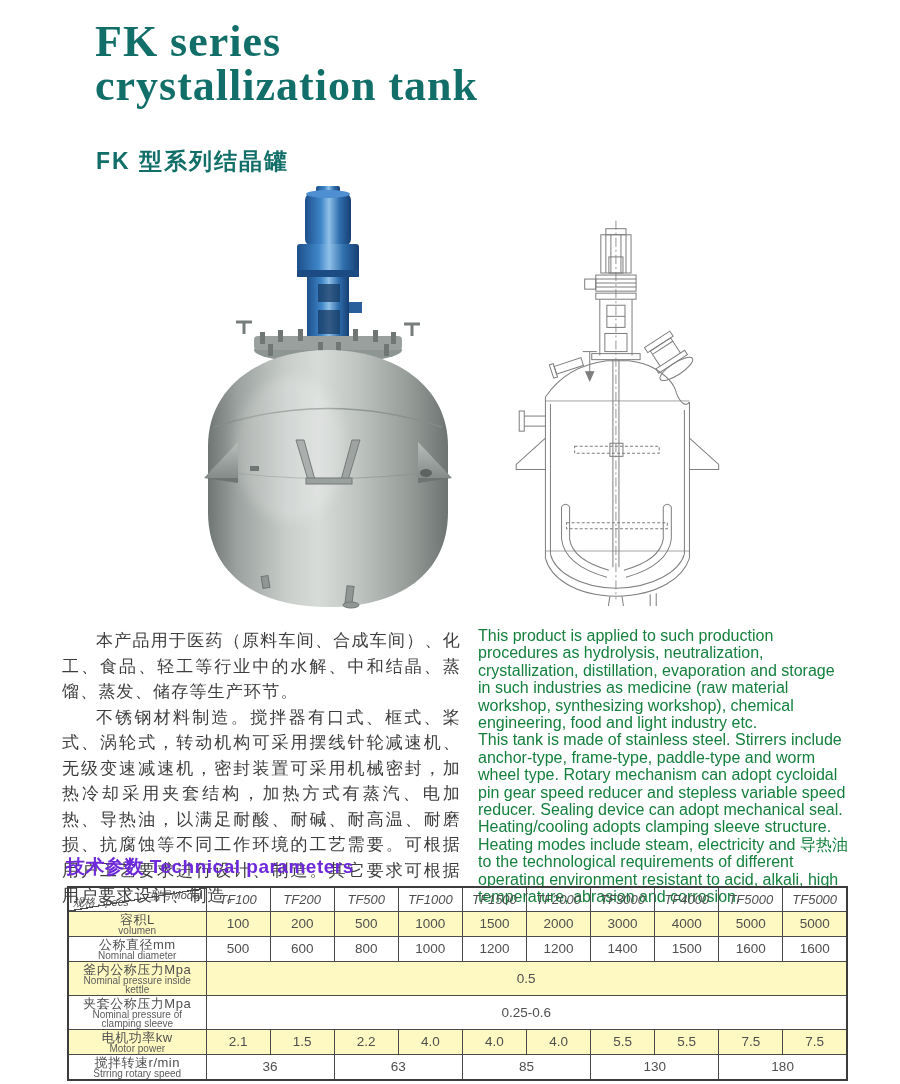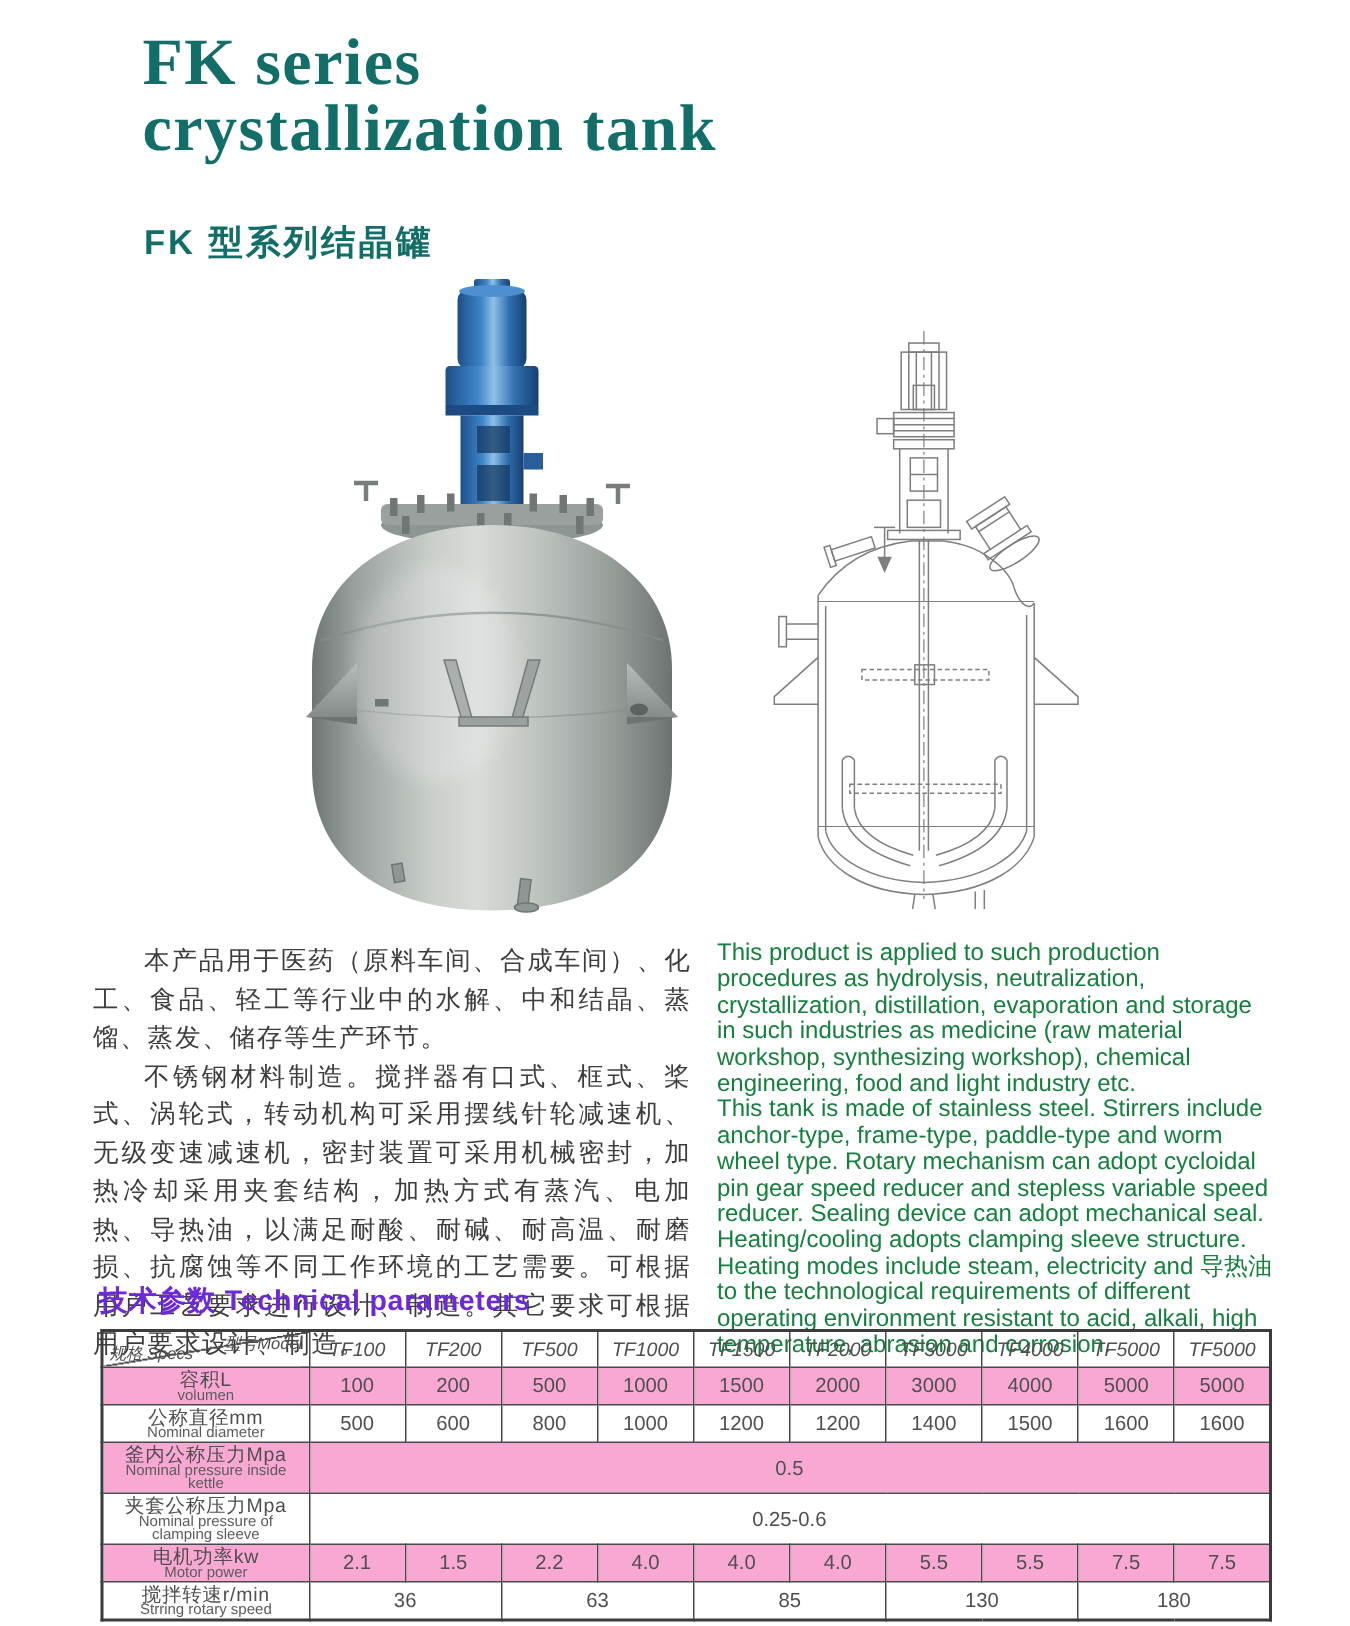--- a/index.html
+++ b/index.html
@@ -26,21 +26,21 @@
 
   
   .tech-heading { position:absolute; left:66px; top:854px; font-size:19px; font-weight:bold; color:#6d28d9;
                   letter-spacing:0.5px; }
   table.tech { position:absolute; left:67px; top:886px; width:781px; border-collapse:collapse;
                table-layout:fixed; border:2px solid #3c3c3c; }
   table.tech th, table.tech td { border:1px solid #4a4a4a; text-align:center; vertical-align:middle;
                color:#4f4f4f; font-weight:normal; overflow:hidden; }
   table.tech th { height:24px; font-size:13px;font-style:italic; }
   table.tech td { height:22px; font-size:13.5px; }
-  tr.green td { background:#f9a8d4; }
+  tr.green td { background:#fef9c3; }
   td.rowlabel { text-align:left; padding:1px 3px; }
   td.rowlabel .zh { display:block; font-size:13px; line-height:13px; letter-spacing:0.5px; }
   td.rowlabel .en { display:block; font-size:10px; line-height:9px; color:#5c5c5c; }
   th.corner { position:relative; padding:0;
     background-image:linear-gradient(to bottom right,
       transparent calc(50% - 0.6px), #4a4a4a calc(50% - 0.6px),
       #4a4a4a calc(50% + 0.6px), transparent calc(50% + 0.6px)); }
   th.corner .c-top { position:absolute; top:0; right:4px; font-size:11px; color:#4f4f4f; }
   th.corner .c-bot { position:absolute; bottom:1px; left:4px; font-size:11px; color:#4f4f4f;text-align:center; }
 </style>

